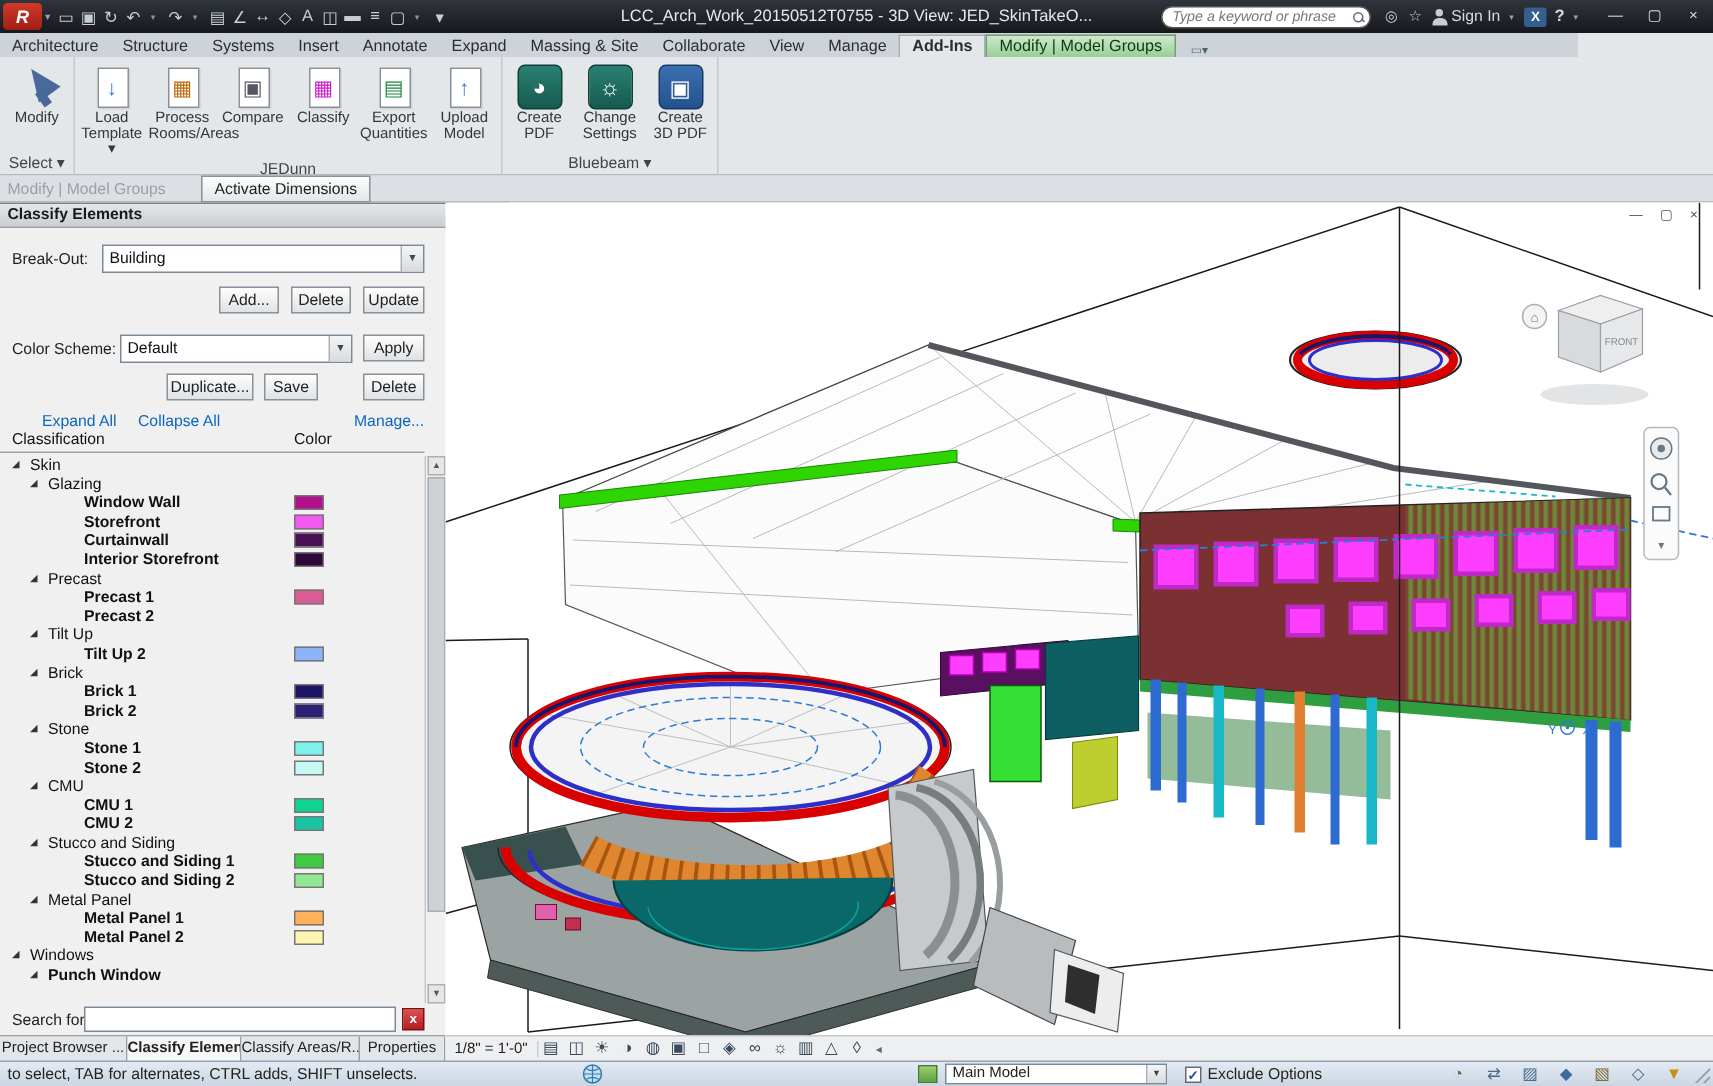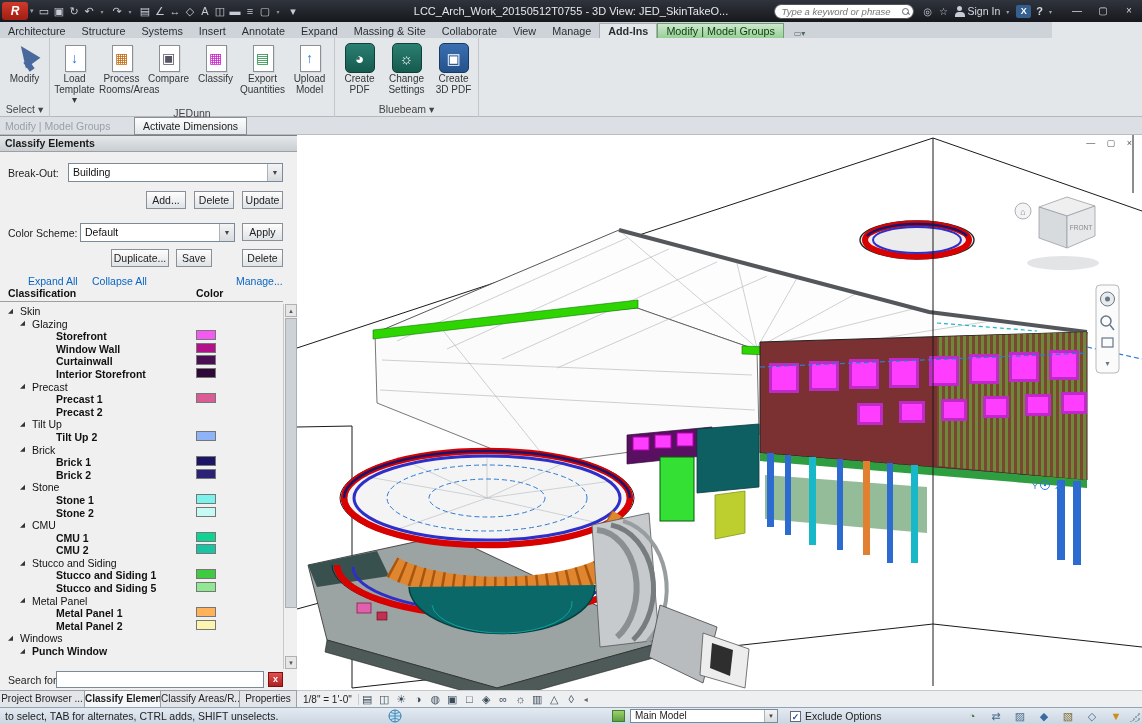--- a/index.html
+++ b/index.html
@@ -74,21 +74,21 @@
   #left-panel{position:absolute;left:0;top:135px;width:339px;height:572px;background:#F0F0F0;border-right:1px solid #808080;border-top:1px solid #808080}
   .panel-header{position:relative;height:16px;background:linear-gradient(#E5E8EA,#C9CED2);border-bottom:1px solid #9AA0A6;font-size:10.5px;font-weight:bold;line-height:15px;padding-left:5px;color:#1a1a1a}
   .panel-close{position:absolute;right:4px;top:0;font-size:10px;font-weight:bold;color:#333;cursor:default}
   .panel-body{position:relative;height:539px}
   .flabel{position:absolute;font-size:10.5px;color:#222}
   .combo{position:absolute;height:19px;background:#fff;border:1px solid #7A8A99;font-size:10.5px;line-height:17px;padding-left:4px;color:#111}
   .combo .combo-arrow{position:absolute;right:0;top:0;width:15px;height:17px;background:linear-gradient(#F4F4F4,#D8DCDF);border-left:1px solid #AAB2BA;text-align:center;font-size:7px;line-height:17px;color:#444}
   .btn{position:absolute;height:18px;background:linear-gradient(#FDFDFD,#DFE3E6);border:1px solid #8A9096;font-size:10.5px;text-align:center;line-height:16px;color:#222}
   .lnk{position:absolute;color:#0A66C2;font-size:10.5px;cursor:default}
   .colhead{position:absolute;left:0;top:135px;width:283px;height:15px;border-bottom:1px solid #A0A0A0}
-  .colhead span{position:absolute;font-weight:bold;font-size:10.5px;color:#111}
+  .colhead span{position:absolute;font-weight:normal;font-size:10.5px;color:#111}
   #tree{position:absolute;left:0;top:152px;width:283px;height:365px;overflow:hidden;background:#F0F0F0}
   .tree-row{position:relative;height:12.6px;line-height:12.6px;white-space:nowrap}
   .tw{display:inline-block;height:1px;vertical-align:middle}
   .arr{display:inline-block;width:12px;font-size:6.5px;color:#333;vertical-align:middle}
   .tlbl{font-size:10.5px;color:#111;vertical-align:middle}
   .tlbl.b{font-weight:bold}
   .swatch{position:absolute;left:196px;top:1px;width:20px;height:10px;border:1px solid #777}
   #tree-scroll{position:absolute;left:283px;top:152px;width:14px;height:365px;background:#F0F0F0;border-left:1px solid #C8C8C8}
   #tree-scroll .sbtn{position:absolute;left:1px;width:12px;height:13px;background:#E6E6E6;border:1px solid #B0B0B0;text-align:center;font-size:6px;line-height:12px;color:#555}
   #tree-scroll .sthumb{position:absolute;left:1px;top:14px;width:12px;height:290px;background:#CDD2D6;border:1px solid #A8AEB4}
@@ -311,41 +311,41 @@
       <span class="lnk" style="left:236px;top:123px">Manage...</span>
 
       <div class="colhead">
         <span style="left:8px">Classification</span>
         <span style="left:196px">Color</span>
       </div>
 
       <div id="tree">
           <div class="tree-row"><span class="tw" style="width: 8px;"></span><span class="arr">◢</span><span class="tlbl">Skin</span></div>
           <div class="tree-row"><span class="tw" style="width: 20px;"></span><span class="arr">◢</span><span class="tlbl">Glazing</span></div>
+          <div class="tree-row"><span class="tw" style="width: 56px;"></span><span class="tlbl b">Window Wall</span><span class="swatch" style="background: rgb(179, 16, 140);"></span></div>
           <div class="tree-row"><span class="tw" style="width: 56px;"></span><span class="tlbl b">Storefront</span><span class="swatch" style="background: rgb(242, 90, 242);"></span></div>
-          <div class="tree-row"><span class="tw" style="width: 56px;"></span><span class="tlbl b">Window Wall</span><span class="swatch" style="background: rgb(179, 16, 140);"></span></div>
           <div class="tree-row"><span class="tw" style="width: 56px;"></span><span class="tlbl b">Curtainwall</span><span class="swatch" style="background: rgb(74, 14, 82);"></span></div>
           <div class="tree-row"><span class="tw" style="width: 56px;"></span><span class="tlbl b">Interior Storefront</span><span class="swatch" style="background: rgb(46, 8, 56);"></span></div>
           <div class="tree-row"><span class="tw" style="width: 20px;"></span><span class="arr">◢</span><span class="tlbl">Precast</span></div>
           <div class="tree-row"><span class="tw" style="width: 56px;"></span><span class="tlbl b">Precast 1</span><span class="swatch" style="background: rgb(219, 92, 148);"></span></div>
           <div class="tree-row"><span class="tw" style="width: 56px;"></span><span class="tlbl b">Precast 2</span></div>
           <div class="tree-row"><span class="tw" style="width: 20px;"></span><span class="arr">◢</span><span class="tlbl">Tilt Up</span></div>
           <div class="tree-row"><span class="tw" style="width: 56px;"></span><span class="tlbl b">Tilt Up 2</span><span class="swatch" style="background: rgb(143, 179, 247);"></span></div>
           <div class="tree-row"><span class="tw" style="width: 20px;"></span><span class="arr">◢</span><span class="tlbl">Brick</span></div>
           <div class="tree-row"><span class="tw" style="width: 56px;"></span><span class="tlbl b">Brick 1</span><span class="swatch" style="background: rgb(28, 20, 100);"></span></div>
           <div class="tree-row"><span class="tw" style="width: 56px;"></span><span class="tlbl b">Brick 2</span><span class="swatch" style="background: rgb(43, 33, 118);"></span></div>
           <div class="tree-row"><span class="tw" style="width: 20px;"></span><span class="arr">◢</span><span class="tlbl">Stone</span></div>
           <div class="tree-row"><span class="tw" style="width: 56px;"></span><span class="tlbl b">Stone 1</span><span class="swatch" style="background: rgb(125, 242, 236);"></span></div>
           <div class="tree-row"><span class="tw" style="width: 56px;"></span><span class="tlbl b">Stone 2</span><span class="swatch" style="background: rgb(199, 250, 244);"></span></div>
           <div class="tree-row"><span class="tw" style="width: 20px;"></span><span class="arr">◢</span><span class="tlbl">CMU</span></div>
           <div class="tree-row"><span class="tw" style="width: 56px;"></span><span class="tlbl b">CMU 1</span><span class="swatch" style="background: rgb(16, 210, 146);"></span></div>
           <div class="tree-row"><span class="tw" style="width: 56px;"></span><span class="tlbl b">CMU 2</span><span class="swatch" style="background: rgb(26, 196, 162);"></span></div>
           <div class="tree-row"><span class="tw" style="width: 20px;"></span><span class="arr">◢</span><span class="tlbl">Stucco and Siding</span></div>
           <div class="tree-row"><span class="tw" style="width: 56px;"></span><span class="tlbl b">Stucco and Siding 1</span><span class="swatch" style="background: rgb(63, 203, 63);"></span></div>
-          <div class="tree-row"><span class="tw" style="width: 56px;"></span><span class="tlbl b">Stucco and Siding 5</span><span class="swatch" style="background: rgb(146, 232, 146);"></span></div>
+          <div class="tree-row"><span class="tw" style="width: 56px;"></span><span class="tlbl b">Stucco and Siding 2</span><span class="swatch" style="background: rgb(146, 232, 146);"></span></div>
           <div class="tree-row"><span class="tw" style="width: 20px;"></span><span class="arr">◢</span><span class="tlbl">Metal Panel</span></div>
           <div class="tree-row"><span class="tw" style="width: 56px;"></span><span class="tlbl b">Metal Panel 1</span><span class="swatch" style="background: rgb(255, 178, 90);"></span></div>
           <div class="tree-row"><span class="tw" style="width: 56px;"></span><span class="tlbl b">Metal Panel 2</span><span class="swatch" style="background: rgb(252, 245, 176);"></span></div>
           <div class="tree-row"><span class="tw" style="width: 8px;"></span><span class="arr">◢</span><span class="tlbl">Windows</span></div>
           <div class="tree-row"><span class="tw" style="width: 20px;"></span><span class="arr">◢</span><span class="tlbl b">Punch Window</span></div>
         </div>
       <div id="tree-scroll">
         <span class="sbtn" style="top:0">▲</span>
         <span class="sthumb"></span>
         <span class="sbtn" style="bottom:0">▼</span>

